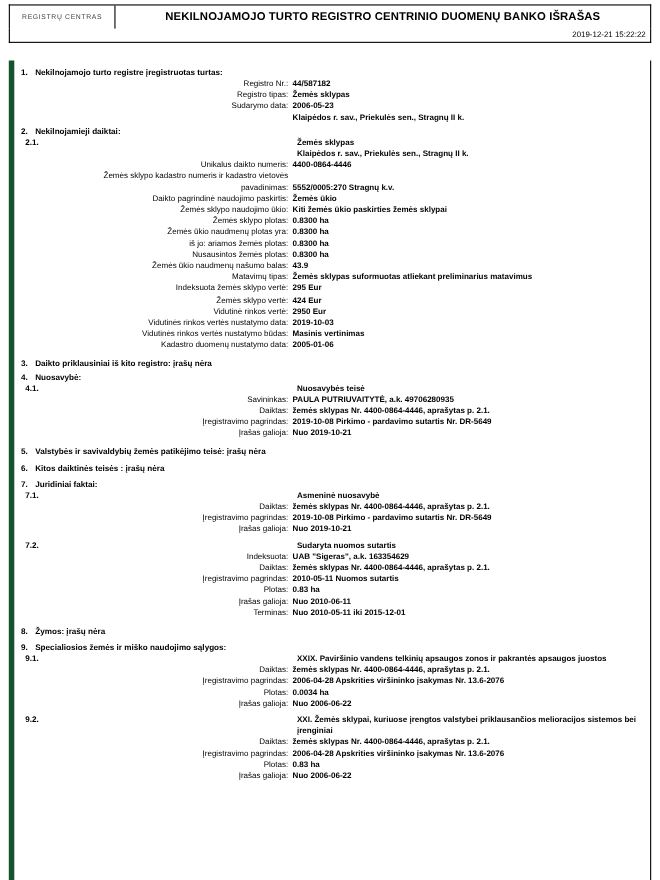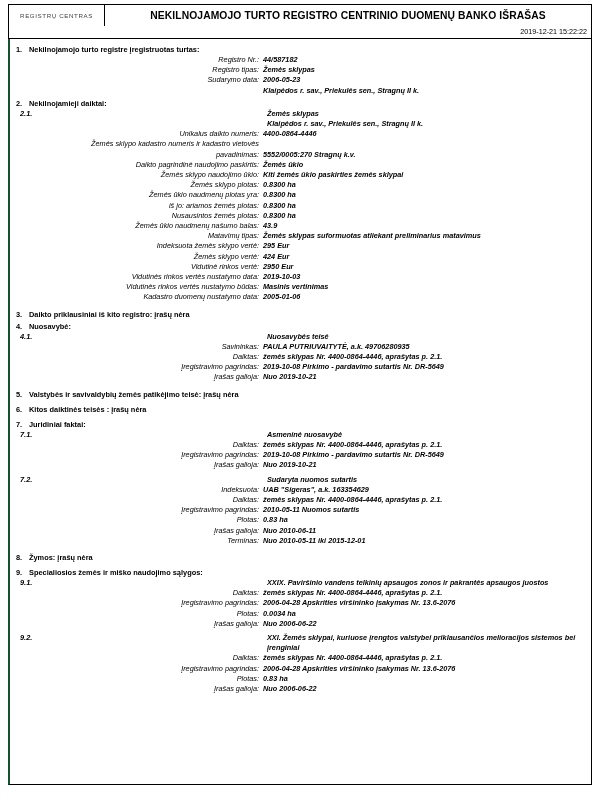--- a/index.html
+++ b/index.html
@@ -58,45 +58,45 @@
     border-left: 1px solid #000;
     border-right: 1px solid #000;
     border-bottom: 1px solid #000;
     text-align: right;
     padding: 1px 4px 2px 0;
     font-size: 7.2px;
     box-sizing: border-box;
   }
   
   .frame {
-    border-left: 2px solid #14532d;
+    border-left: 5px solid #14532d;
     border-right: 1px solid #000;
     border-bottom: 1px solid #000;
     box-sizing: border-box;
     height: 746px;
     padding: 3px 6px 0 6px;
     overflow: hidden;
+    margin-top: 16px;
   }
   .sect-title {
     font-weight: bold;
     font-size: 7.4px;
     margin: 3px 0 1px 0;
   }
   .sect-title .num { display: inline-block; min-width: 13px; }
   .sub-num {
     font-weight: bold;
     font-size: 7.4px;
     position: absolute;
     left: 4px;
     top: 0;
   }
   .block {
     position: relative;
     min-height: 9px;
-    font-style: italic;
   }
   .rowline {
     display: flex;
     line-height: 10.2px;
   }
   .lbl {
     width: 247px;
     text-align: right;
     padding-right: 4px;
     box-sizing: border-box;

